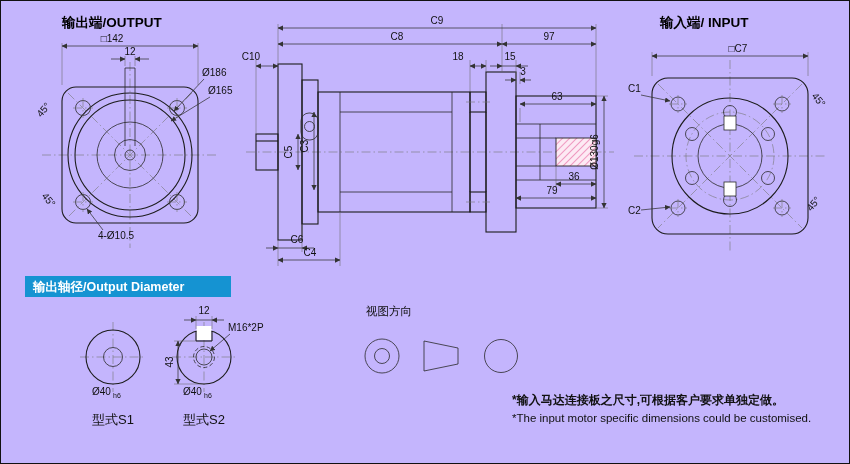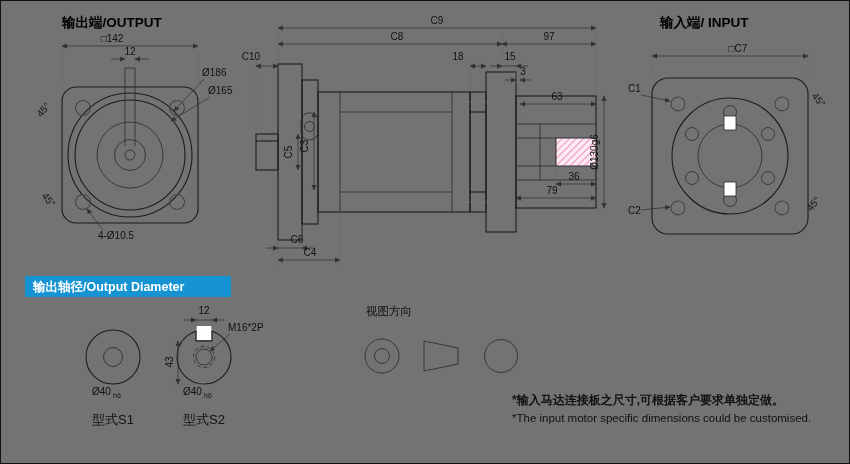--- a/index.html
+++ b/index.html
@@ -1,17 +1,17 @@
 <!DOCTYPE html>
 <html style="--accent_blue: #1593d2; --hatch_pink: #e6629f;"><head>
 <meta charset="utf-8">
 <style>
   :root{ --accent_blue:#1593d2; --hatch_pink:#e6629f; }
   html,body{margin:0;padding:0;background:#fff;}
-  .canvas{position:relative;width:850px;height:464px;background:#737373;overflow:hidden;
+  .canvas{position:relative;width:850px;height:464px;background:#c4b5fd;overflow:hidden;
           font-family:"Liberation Sans",sans-serif;}
   svg{position:absolute;left:0;top:0;}
   .ol{stroke:#1c1c1c;stroke-width:1.1;fill:none;}
   .in{stroke:#2a2a2a;stroke-width:.8;fill:none;}
   .thin{stroke:#333;stroke-width:.75;fill:none;}
   .ext{stroke:#666;stroke-width:.55;}
   .cl{stroke:#777;stroke-width:.6;stroke-dasharray:9 3 1.5 3;fill:none;}
   .dtx{font:10px "Liberation Sans",sans-serif;fill:#111;}
   .stx{font:7px "Liberation Sans",sans-serif;fill:#111;}
   .ttl{font:bold 13.5px "Liberation Sans",sans-serif;fill:#000;}

